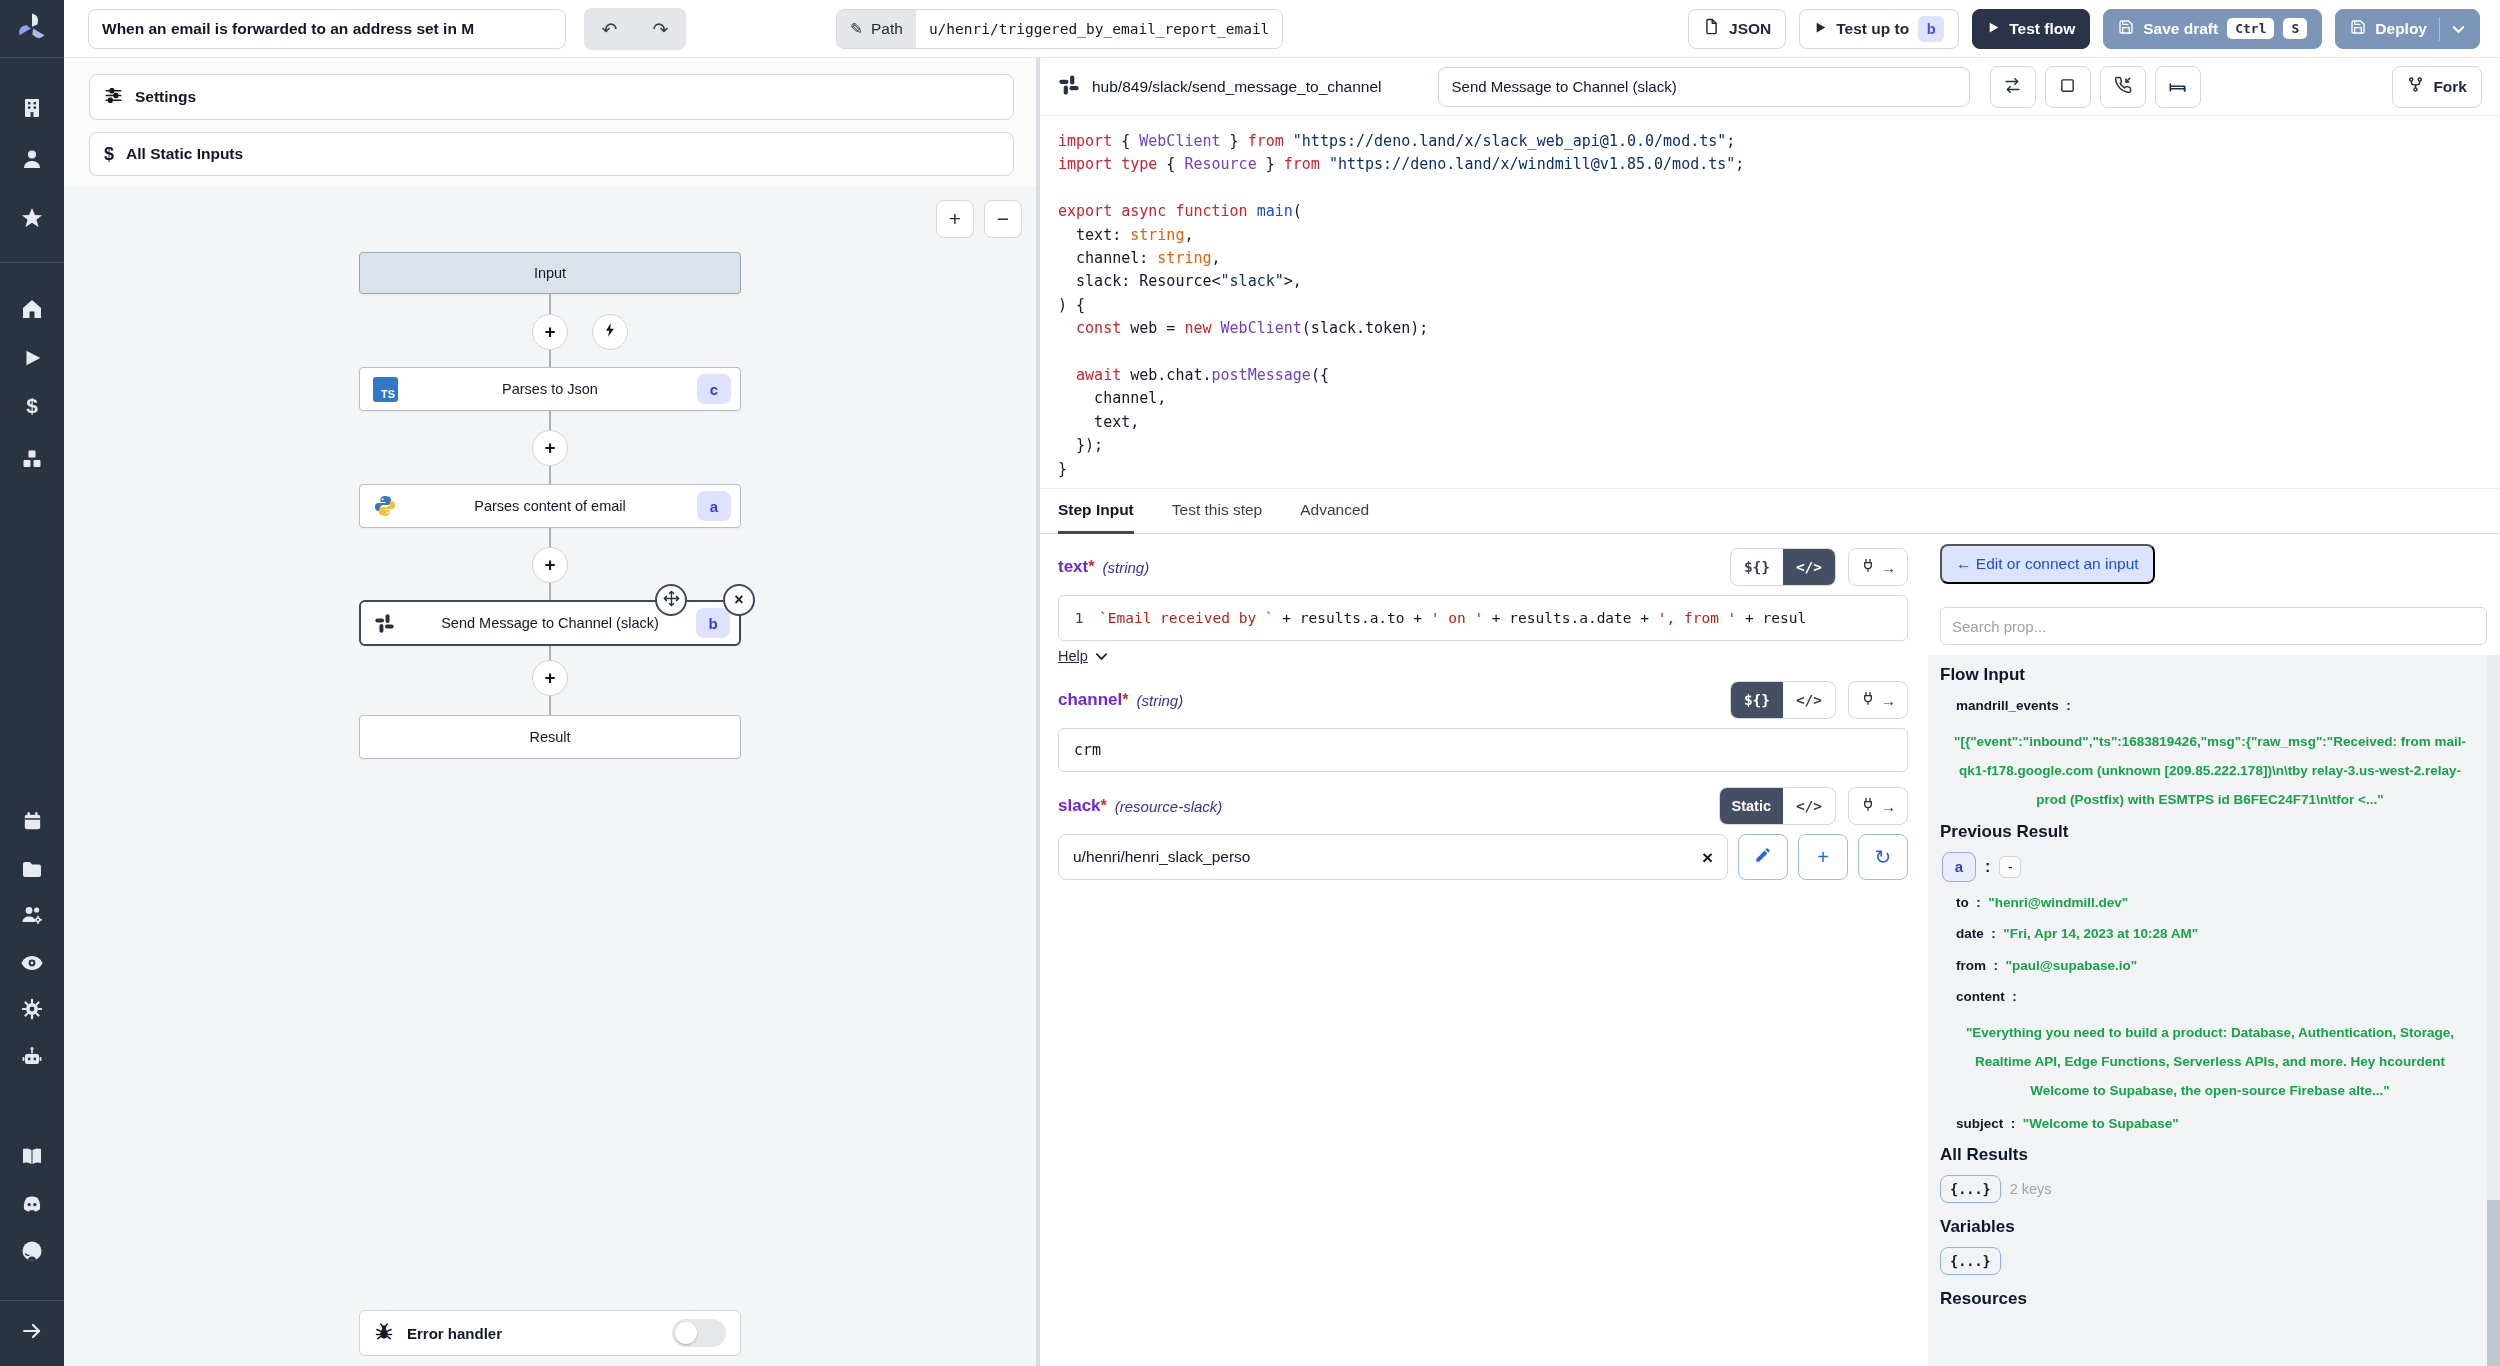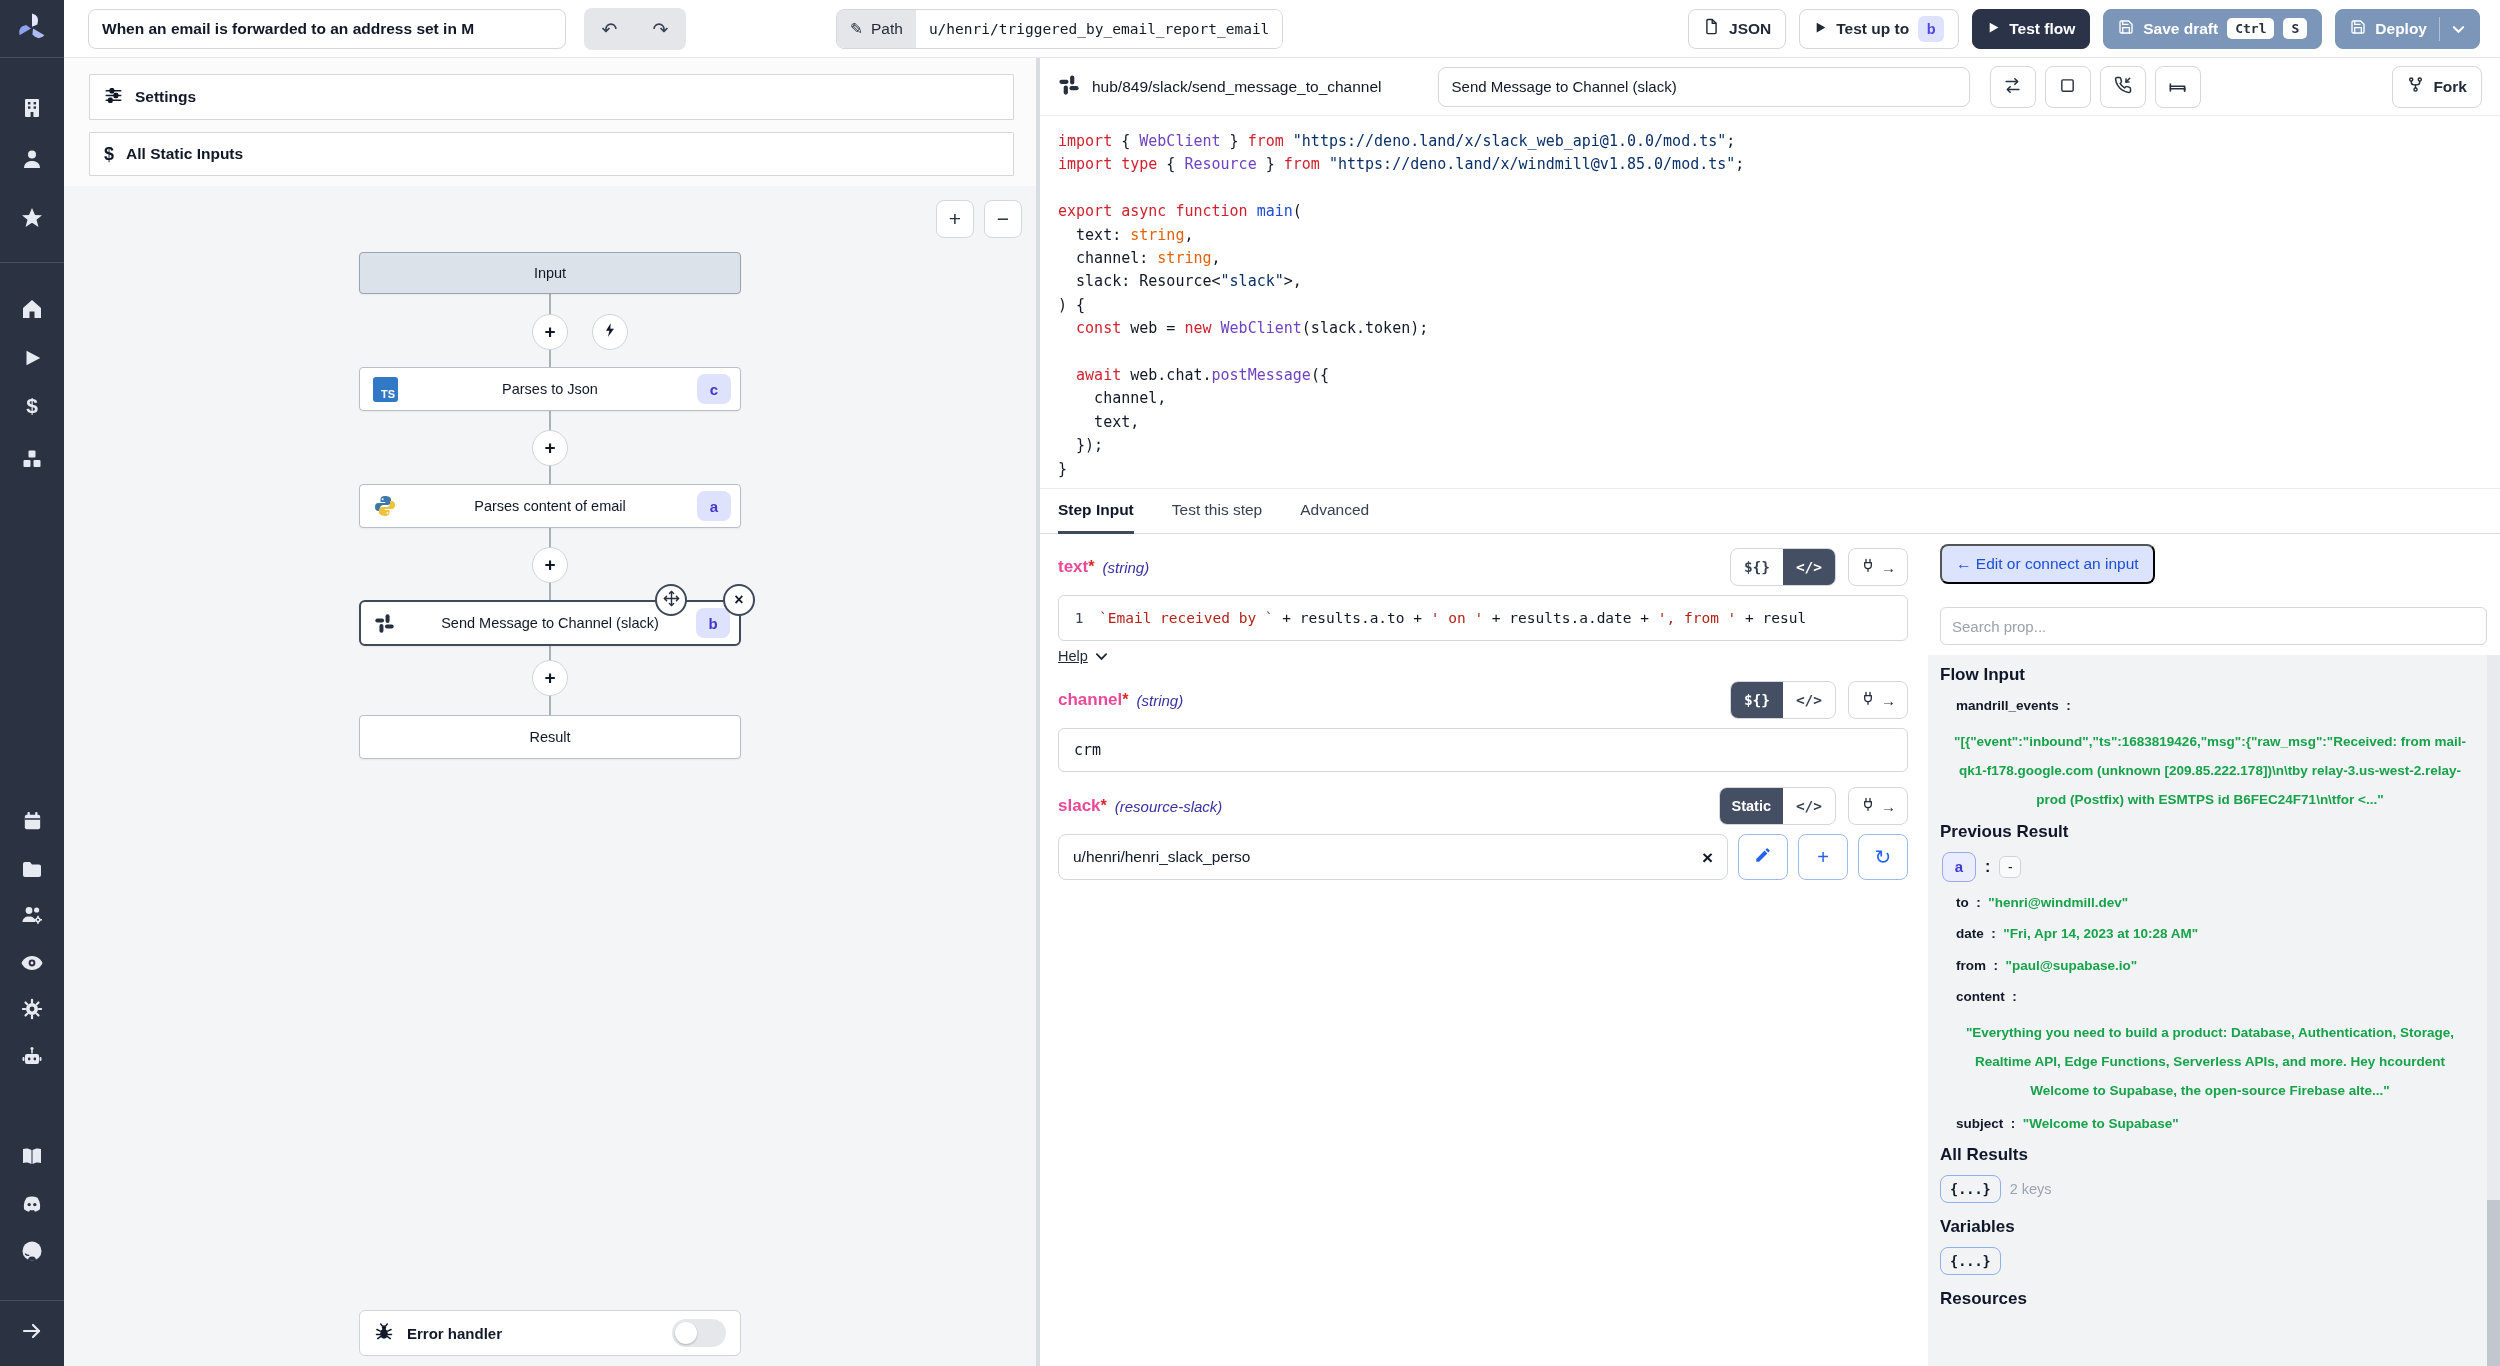--- a/index.html
+++ b/index.html
@@ -34,21 +34,21 @@
   .deploy-divider { width:1px; height:24px; background:rgba(255,255,255,.4); margin:0 3px; }
 
   
   .content { flex:1; display:flex; min-height:0; }
   .flow-pane { width:972px; flex:none; background:#fbfbfc; display:flex; flex-direction:column; }
   .v-divider { width:4px; background:#d9dce0; flex:none; }
   .editor-pane { flex:1; display:flex; flex-direction:column; background:#fff; min-width:0; }
 
   
   .pane-top { padding:16px 22px 0 25px; }
-  .panel-btn { height:46px; width:100%; background:#fff; border:1px solid #d4d7dc; border-radius:1px; display:flex; align-items:center; gap:12px; padding:0 14px; font-weight:600; font-size:15.5px; color:#111827; cursor:pointer; }
+  .panel-btn { height:46px; width:100%; background:#fff; border:1px solid #d4d7dc; border-radius:8px; display:flex; align-items:center; gap:12px; padding:0 14px; font-weight:600; font-size:15.5px; color:#111827; cursor:pointer; }
   .panel-btn + .panel-btn { margin-top:12px; height:44px; }
 
   
   .graph { position:relative; flex:1; margin-top:10px; background:#f4f5f7; overflow:hidden; }
   .gbtn { position:absolute; top:14px; width:38px; height:38px; border:1px solid #d4d7dc; background:#fff; border-radius:8px; font-size:21px; display:grid; place-items:center; color:#27303f; cursor:pointer; }
   .gbtn-plus { right:62px; } .gbtn-minus { right:14px; }
   .vline { position:absolute; left:50%; top:108px; height:421px; width:2px; background:#a8b0b9; transform:translateX(-50%); }
   .node { position:absolute; left:50%; transform:translateX(-50%); width:382px; height:44px; background:#fff; border:1px solid #b7bec7; border-radius:4px; display:flex; align-items:center; padding:0 10px; font-size:14.5px; color:#111827; box-shadow:0 1px 2px rgba(0,0,0,.05); cursor:pointer; }
   .node-label { position:absolute; left:0; right:0; text-align:center; }
   .node-icon { position:absolute; left:13px; display:flex; }
@@ -82,21 +82,21 @@
 
   
   .tabbar { height:46px; border-top:1px solid #e9eaec; border-bottom:1px solid #d8dbdf; display:flex; gap:38px; padding:0 18px; flex:none; }
   .tab { display:flex; align-items:center; font-size:15.5px; color:#374151; cursor:pointer; border-bottom:3px solid transparent; margin-bottom:-1px; }
   .tab-active { font-weight:700; color:#0f172a; border-bottom-color:#3f4a5a; }
 
   
   .bottom { flex:1; display:flex; min-height:0; }
   .form-col { flex:1; padding:14px 20px 0 18px; min-width:0; }
   .field-row { display:flex; align-items:center; margin-bottom:9px; }
-  .fname { font-size:17px; font-weight:700; color:#ec4899; }
+  .fname { font-size:17px; font-weight:700; color:#6d28d9; }
   .fstar { color:#dc2626; font-weight:700; }
   .ftype { font-style:italic; color:#3730a3; font-size:15px; margin-left:8px; }
   .controls { margin-left:auto; display:flex; gap:12px; align-items:center; }
   .segmented { display:flex; border:1px solid #d4d7dc; border-radius:8px; overflow:hidden; height:38px; background:#fff; }
   .seg { min-width:52px; padding:0 12px; display:grid; place-items:center; font-size:14.5px; color:#374151; font-weight:600; cursor:pointer; font-family:"DejaVu Sans Mono","Liberation Mono",monospace; }
   .seg-static { font-family:"Liberation Sans","DejaVu Sans",sans-serif; }
   .seg-active { background:#454f63; color:#fff; }
   .plug-btn { height:38px; border:1px solid #d4d7dc; border-radius:8px; background:#fff; display:flex; align-items:center; gap:5px; padding:0 11px; color:#27303f; cursor:pointer; font-size:15px; }
   .expr-box { border:1px solid #d4d7dc; border-radius:6px; height:46px; display:flex; align-items:center; overflow:hidden; margin-bottom:6px; background:#fff; }
   .lineno { width:40px; text-align:center; color:#374151; font-family:"DejaVu Sans Mono","Liberation Mono",monospace; font-size:14.5px; flex:none; }

